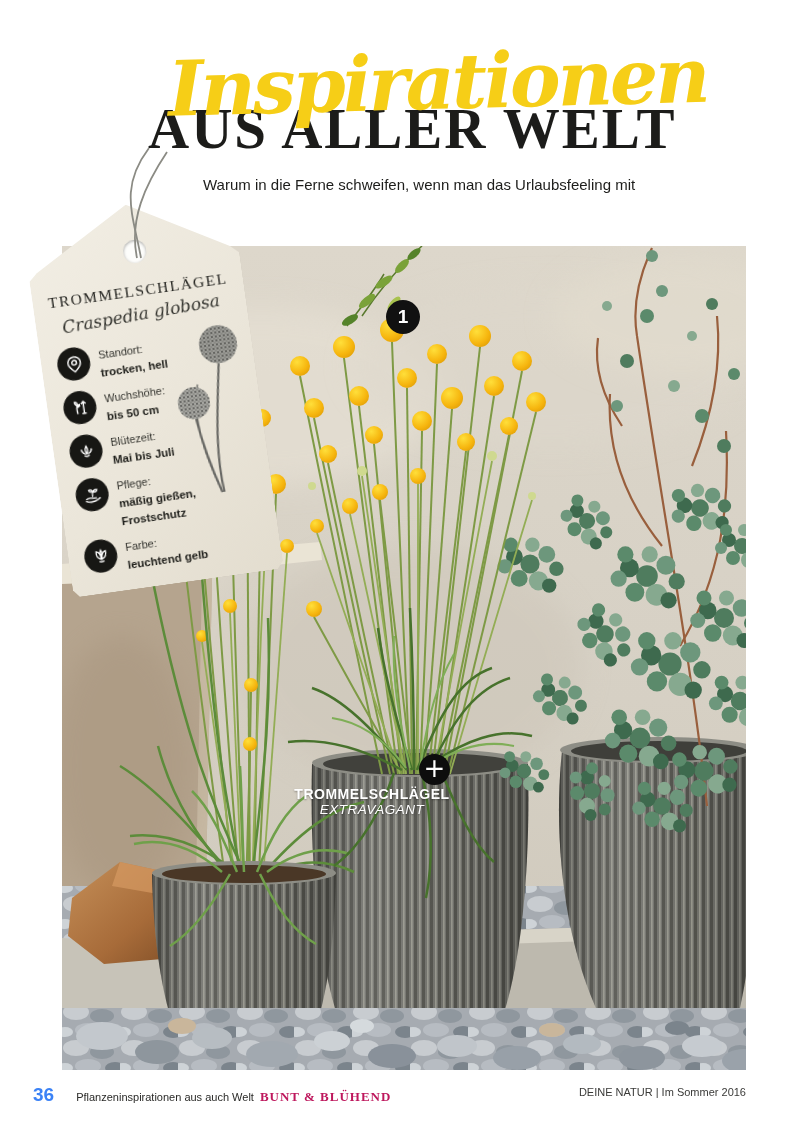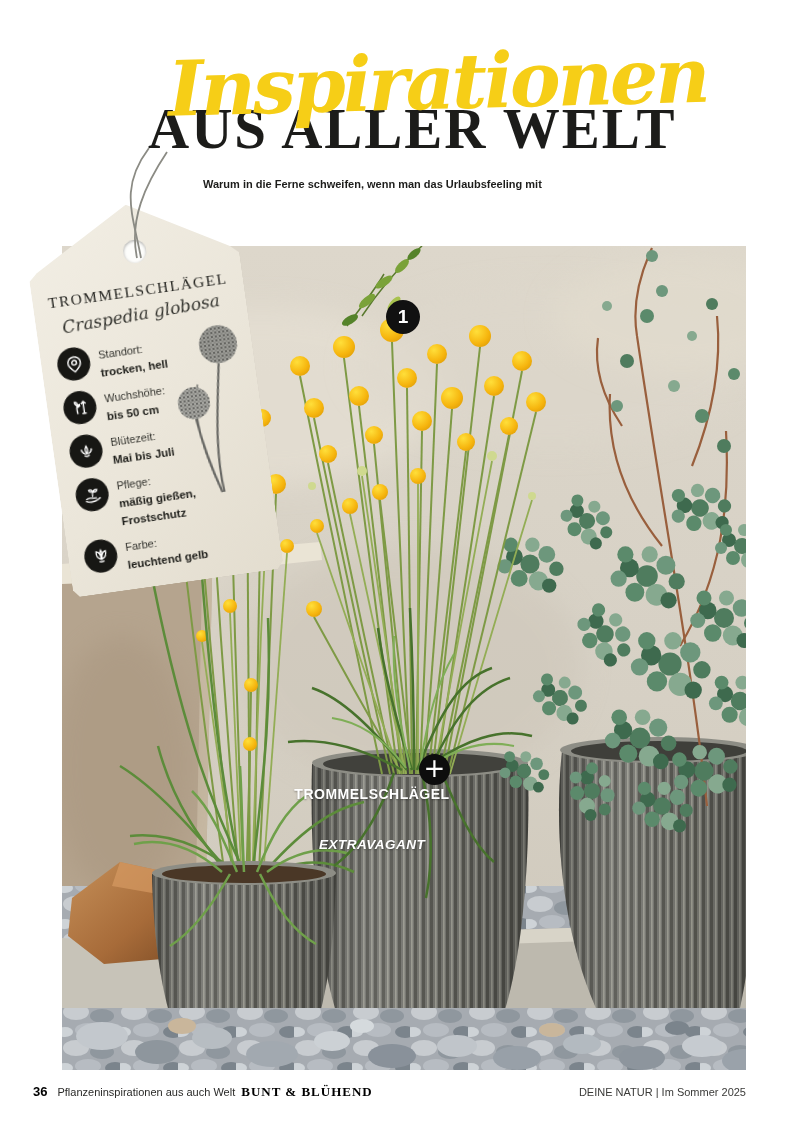--- a/index.html
+++ b/index.html
@@ -17,21 +17,21 @@
     transform:rotate(-1.5deg); white-space:nowrap;
   }
   .title-caps {
     position:absolute; left:148px; top:96px; width:560px;
     font-family:"Liberation Serif", serif; font-weight:700;
     font-size:57px; letter-spacing:2px; color:#1c1c1a; z-index:5;
     white-space:nowrap;
   }
   .intro {
     position:absolute; left:203px; top:172px; width:540px; z-index:6;
-    font-weight:700; font-size:11px; line-height:25px; color:#1d1d1b;
+    font-weight:400; font-size:15px; line-height:25px; color:#1d1d1b;
   }
 
   
   .photo {
     position:absolute; left:62px; top:246px; width:684px; height:824px;
     overflow:hidden; background:#d8d2c6; z-index:1;
   }
   .photo svg.scene { position:absolute; left:0; top:0; }
 
   .badge-number {
@@ -44,21 +44,21 @@
     position:absolute; left:357px; top:508px; width:31px; height:31px;
     background:#0d0d0d; border-radius:50%; color:#fff;
     font-size:26px; font-weight:400; line-height:28px; text-align:center;
     z-index:4; cursor:pointer; font-family:"DejaVu Sans", sans-serif;
   }
   .photo-caption {
     position:absolute; left:210px; top:540px; width:200px; text-align:center;
     color:#ffffff; z-index:4; text-shadow:0 1px 2px rgba(0,0,0,.35);
   }
   .photo-caption .cap1 { font-size:14px; font-weight:700; letter-spacing:.5px; }
-  .photo-caption .cap2 { font-size:13.5px; font-weight:700; font-style:italic; letter-spacing:.5px;margin-top:35px; }
+  .photo-caption .cap2 { font-size:13.5px; font-weight:400; font-style:italic; letter-spacing:.5px; }
 
   
   .tag-string { position:absolute; left:95px; top:140px; z-index:8; }
   .tag {
     position:absolute; left:26px; top:204px; width:212px; height:382px;
     background:linear-gradient(135deg,#f2eee4 0%, #ebe6da 55%, #e3ddcf 100%);
     clip-path:polygon(50% 0%, 96% 14.5%, 100% 16.5%, 100% 98%, 97% 100%, 3% 100%, 0% 98%, 0% 16.5%, 4% 14.5%);
     transform:rotate(-8deg); transform-origin:51% 12%;
     z-index:7; filter:drop-shadow(2px 4px 5px rgba(60,55,40,.28));
   }
@@ -86,25 +86,25 @@
   .spec-text { padding-top:1px; width:110px; }
   .spec-label { font-size:11px; color:#33332e; line-height:13px; }
   .spec-value { font-size:11.5px; font-weight:700; color:#1e1e1a; line-height:13px; }
   .tag-sketch { position:absolute; right:4px; top:126px; }
 
   
   .footer {
     position:absolute; left:0; top:1080px; width:800px; height:30px; z-index:5;
   }
   .footer-left { position:absolute; left:33px; top:4px; display:flex; align-items:baseline; }
-  .footer-page { font-size:13px; font-weight:700; color:#000000; margin-right:10px; }
+  .footer-page { font-size:19px; font-weight:700; color:#3b82f6; margin-right:22px; }
   .footer-text { font-size:11px; color:#2a2a28; margin-right:6px; }
   .footer-brand {
     font-family:"Liberation Serif", serif; font-weight:700; font-size:13px;
-    letter-spacing:1px; color:#000000;
+    letter-spacing:1px; color:#be185d;
   }
   .footer-right { position:absolute; right:54px; top:6px; font-size:11px; color:#3a3a38; }
 </style>
 </head>
 <body>
 
 <div class="page">
 
   <div class="title-caps">AUS ALLER WELT</div>
   <div class="title-script">Inspirationen</div>
@@ -517,16 +517,16 @@
         <circle cx="30" cy="80" r="16" fill="url(#stip)"></circle>
     </svg>
   </div>
 
   <div class="footer">
     <div class="footer-left">
       <span class="footer-page">36</span>
       <span class="footer-text">Pflanzeninspirationen aus auch Welt</span>
       <span class="footer-brand">BUNT &amp; BLÜHEND</span>
     </div>
-    <div class="footer-right">DEINE NATUR | Im Sommer 2025</div>
+    <div class="footer-right">DEINE NATUR | Im Sommer 2016</div>
   </div>
 
 </div>
 
 </body></html>

